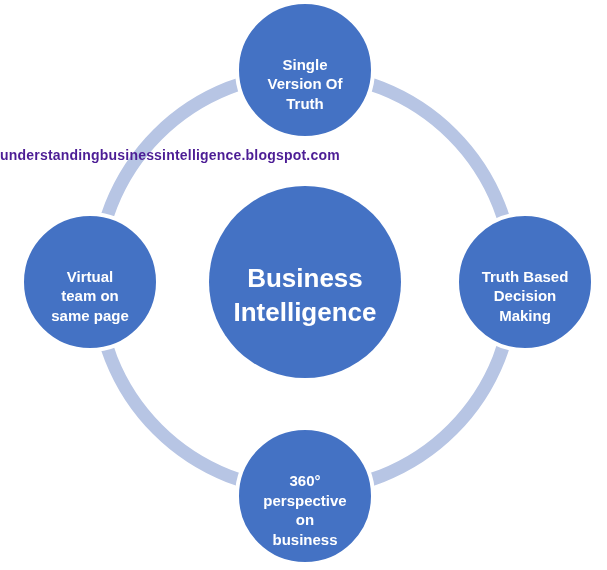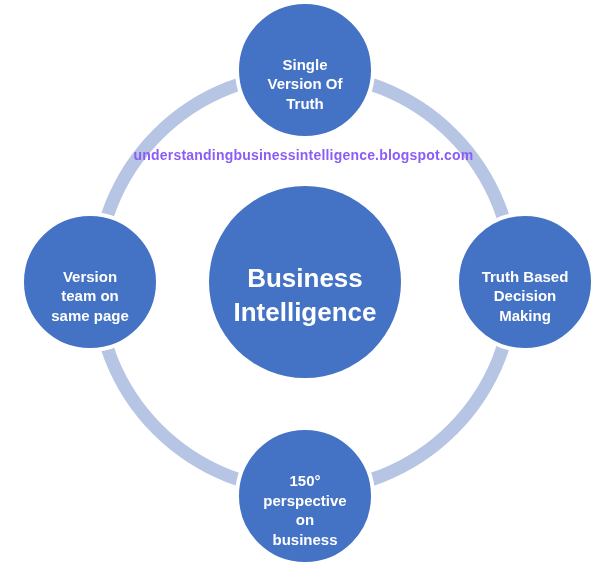--- a/index.html
+++ b/index.html
@@ -51,22 +51,22 @@
   }
   .sat-top    { left: 235px; top: 0px; }
   .sat-right  { left: 455px; top: 212px; }
   .sat-bottom { left: 235px; top: 426px; }
   .sat-left   { left: 20px;  top: 212px; }
   .watermark {
     position: absolute;
     top: 147px;
     left: 0;
     width: 100%;
-    text-align: center;
-    color: #8b5cf6;
+    text-align: left;
+    color: #4c1d95;
     font-size: 14px;
     font-weight: bold;
     letter-spacing: 0.2px;
   }
 </style>
 </head>
 <body>
 
 <div class="canvas">
 
@@ -85,25 +85,25 @@
 Truth</span>
   </div>
 
   <div class="node sat sat-right">
     <span class="label">Truth Based
 Decision
 Making</span>
   </div>
 
   <div class="node sat sat-bottom">
-    <span class="label">150°
+    <span class="label">360°
 perspective
 on
 business</span>
   </div>
 
   <div class="node sat sat-left">
-    <span class="label">Version
+    <span class="label">Virtual
 team on
 same page</span>
   </div>
 
 </div>
 
 </body></html>

